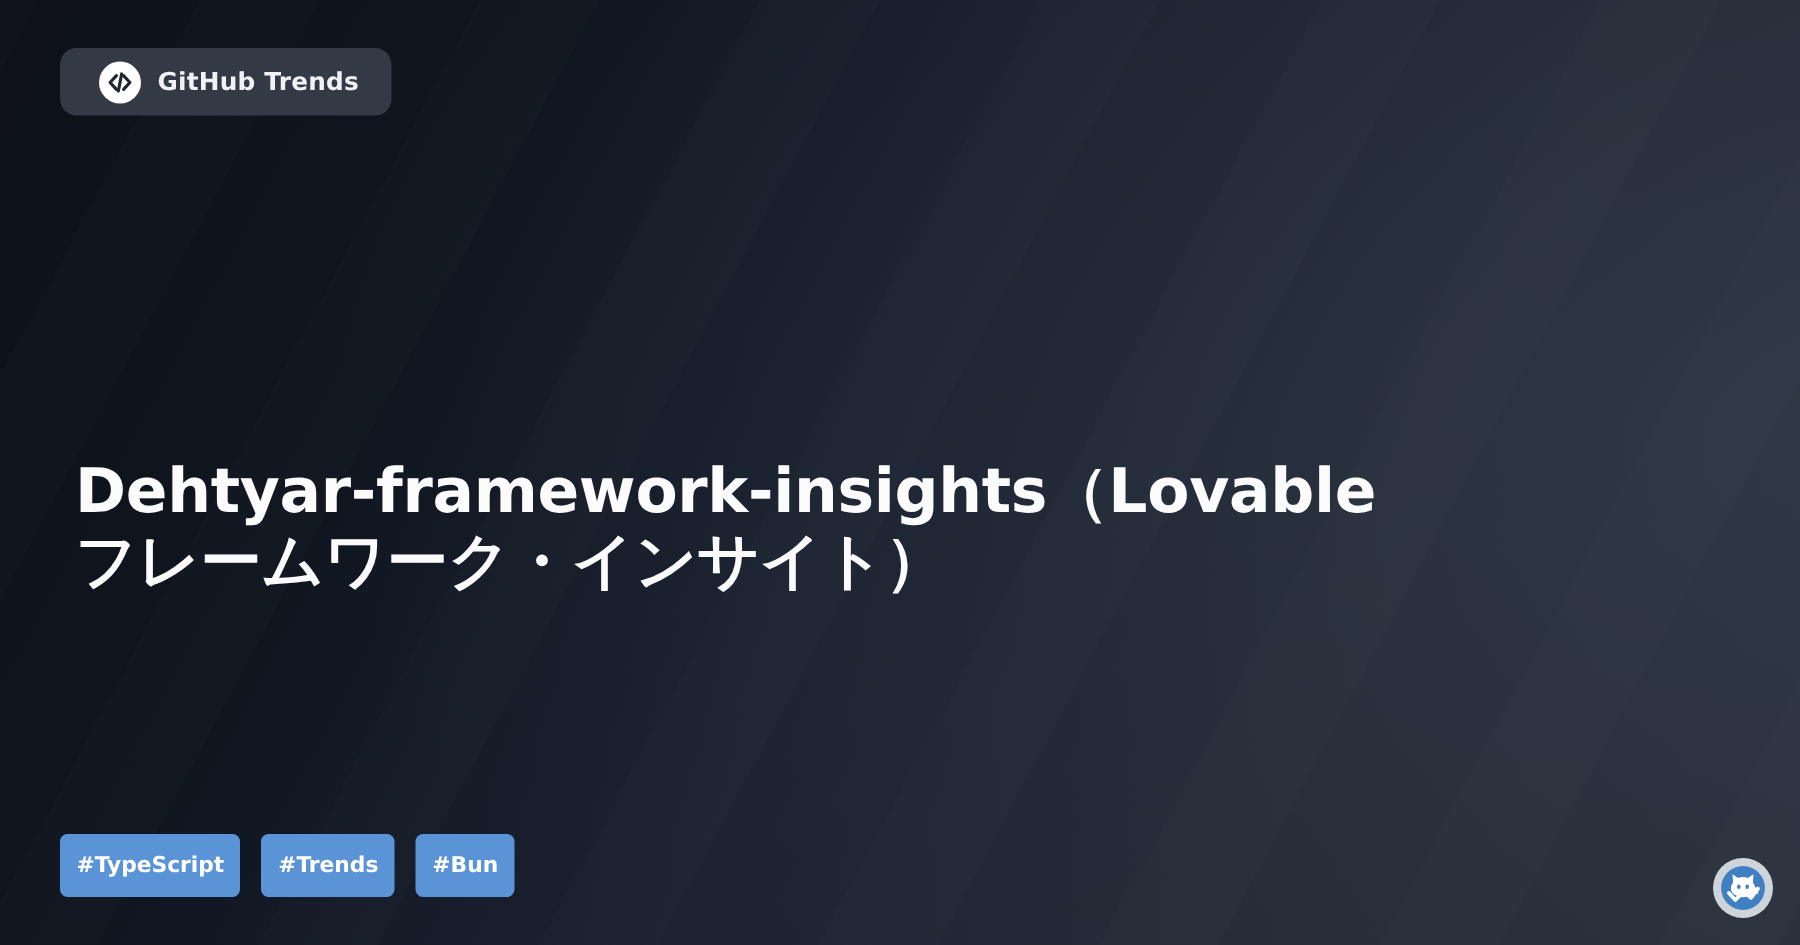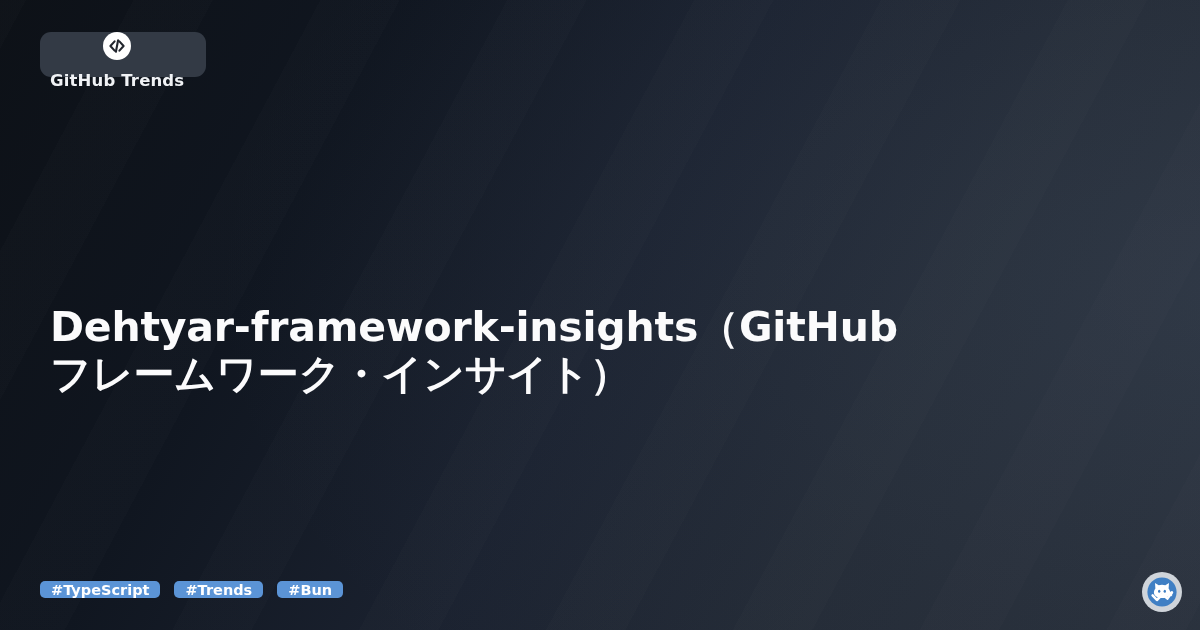--- a/index.html
+++ b/index.html
@@ -58,25 +58,24 @@
 
   
   .source-badge {
     position: absolute;
     left: 40px;
     top: 32px;
     height: 45px;
     display: flex;
     align-items: center;
     gap: 11px;
-    padding: 0 22px 0 10px;
+    padding: 0 22px 0 26px;
     background: #333a45;
     border-radius: 11px;
     z-index: 3;
-    flex-direction: column;
   }
 
   .code-badge-icon {
     width: 28px;
     height: 28px;
     border-radius: 50%;
     background: #ffffff;
     display: flex;
     align-items: center;
     justify-content: center;
@@ -115,21 +114,21 @@
     position: absolute;
     left: 40px;
     bottom: 32px;
     display: flex;
     align-items: center;
     gap: 14px;
     z-index: 3;
   }
 
   .tag {
-    height: 17px;
+    height: 42px;
     display: flex;
     align-items: center;
     padding: 0 11px;
     background: #5b94d6;
     color: #ffffff;
     font-size: 14.5px;
     font-weight: bold;
     border-radius: 5px;
     white-space: nowrap;
   }
@@ -160,21 +159,21 @@
       <svg width="20" height="20" viewBox="0 0 20 20" aria-hidden="true">
         <path d="M7.6 5.4 L3.4 10 L7.6 14.6" fill="none" stroke="#22262e" stroke-width="2.1" stroke-linecap="round" stroke-linejoin="round"></path>
         <path d="M12.4 5.4 L16.6 10 L12.4 14.6" fill="none" stroke="#22262e" stroke-width="2.1" stroke-linecap="round" stroke-linejoin="round"></path>
         <path d="M11.1 4.3 L8.9 15.7" fill="none" stroke="#22262e" stroke-width="2.1" stroke-linecap="round"></path>
       </svg>
     </span>
     <span class="source-badge-label">GitHub Trends</span>
   </div>
 
   <div class="title-block">
-    <h1 class="card-title">Dehtyar-framework-insights（GitHub フレームワーク・インサイト）</h1>
+    <h1 class="card-title">Dehtyar-framework-insights（Lovable フレームワーク・インサイト）</h1>
   </div>
 
   <div class="tag-row">
     <span class="tag">#TypeScript</span>
     <span class="tag">#Trends</span>
     <span class="tag">#Bun</span>
   </div>
 
   <div class="brand-logo">
     <svg width="34" height="34" viewBox="0 0 34 34" aria-hidden="true">

